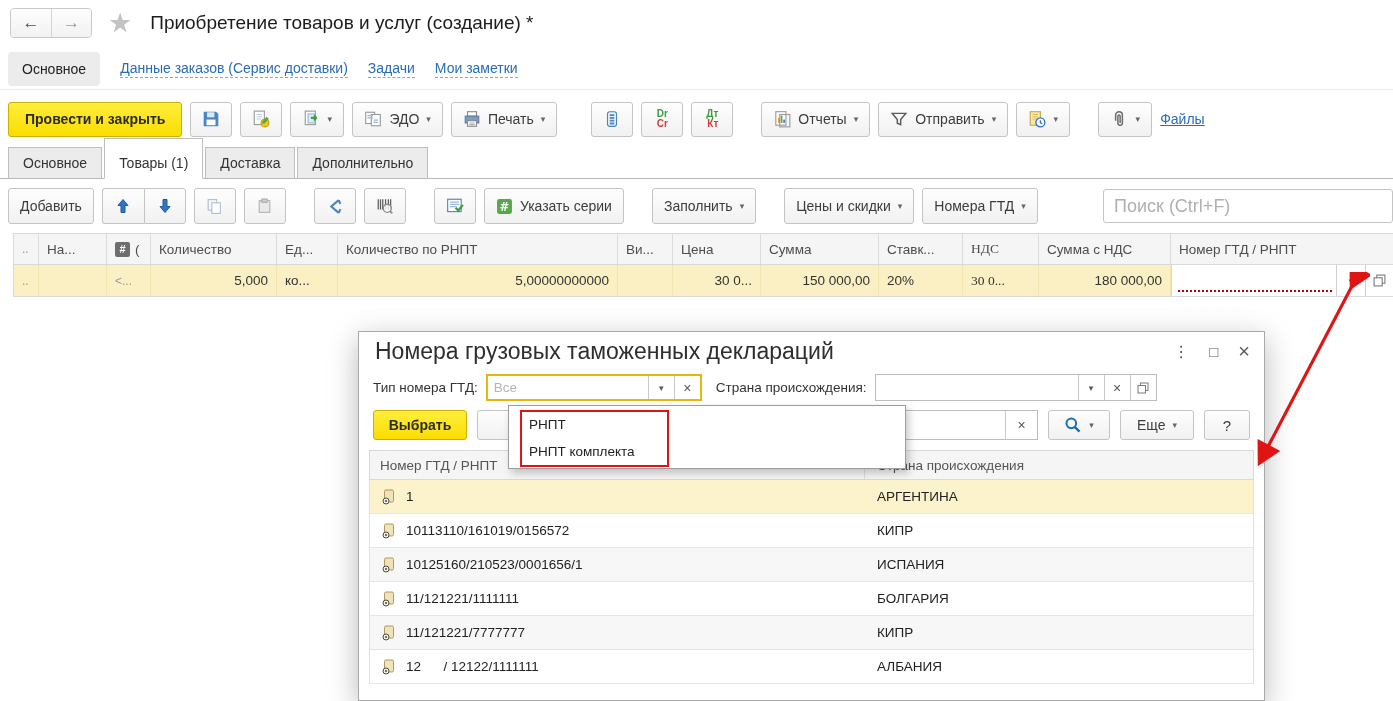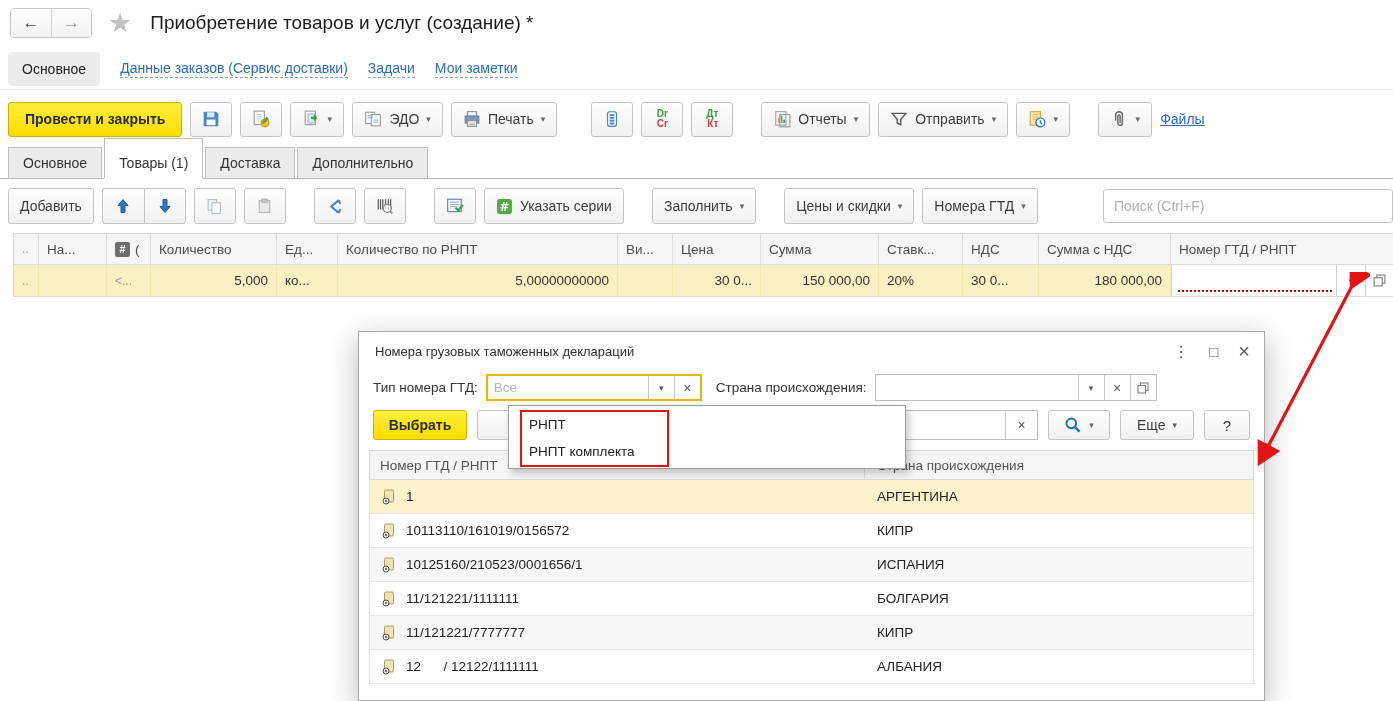--- a/index.html
+++ b/index.html
@@ -41,45 +41,45 @@
   .tabsrow { position:absolute; top:146px; left:0; right:0; height:33px; display:flex; align-items:flex-end; padding-left:8px; border-bottom:1px solid #b9b9b9; }
   .tab { padding:7px 14px; font-size:14px; color:#333; background:#ececec; border:1px solid #bfbfbf; border-bottom:none; margin-right:2px; margin-bottom:-1px; border-bottom:1px solid #b9b9b9; }
   .tab.active { background:#fff; border-bottom:1px solid #fff; padding-top:16px; }
 
   
   .itembar { position:absolute; top:186px; left:0; right:0; height:40px; display:flex; align-items:center; padding-left:8px; gap:8px; }
   .itembar .btn { height:36px; }
   .arrpair { display:flex; }
   .arrpair .ibtn:first-child { border-top-right-radius:0; border-bottom-right-radius:0; border-right:none; }
   .arrpair .ibtn:last-child { border-top-left-radius:0; border-bottom-left-radius:0; }
-  .search { margin-left:auto; width:290px; height:34px; border:1px solid #c4c4c4; border-radius:3px; padding:0 10px; font-size:14px; color:#333; font-family:inherit; }
+  .search { margin-left:auto; width:290px; height:34px; border:1px solid #c4c4c4; border-radius:3px; padding:0 10px; font-size:18px; color:#333; font-family:inherit; }
   .search::placeholder { color:#b0b0b0; }
 
   
   .grid { position:absolute; top:233px; left:13px; right:0; }
   .g-head { display:flex; height:32px; background:#f5f5f5; border-top:1px solid #d9d9d9; border-bottom:1px solid #d9d9d9; border-left:1px solid #d9d9d9; }
   .g-head .gc { display:flex; align-items:center; padding:0 8px; border-right:1px solid #dcdcdc; color:#4d4d4d; font-size:13.5px; overflow:hidden; white-space:nowrap; }
   .g-row { display:flex; height:32px; border-bottom:1px solid #d9d9d9; border-left:1px solid #d9d9d9; background:#fff; }
   .g-row .gc { display:flex; align-items:center; padding:0 8px; background:#fbf0c4; border-right:1px solid #f2e5ad; font-size:13.5px; color:#333; overflow:hidden; white-space:nowrap; }
   .gc.num { justify-content:flex-end; }
   .gc.dots { color:#9a9a9a; font-size:12px; }
   .c0{width:25px;} .c1{width:68px;} .c2{width:44px;} .c3{width:126px;} .c4{width:61px;}
   .c5{width:280px;} .c6{width:55px;} .c7{width:88px;} .c8{width:118px;} .c9{width:84px;}
-  .c10{width:76px;} .c11{width:132px;} .c12{flex:1; border-right:none !important;}
+  .c10{width:76px;font-family:Liberation Serif, serif;} .c11{width:132px;} .c12{flex:1; border-right:none !important;}
   .hashbadge { width:15px; height:15px; background:#6e6e6e; border-radius:2px; color:#fff; font-size:11px; font-weight:bold; display:flex; align-items:center; justify-content:center; margin-right:5px; }
   .editcell { background:#fff !important; padding:0 !important; border-left:1px solid #d9d9d9; }
   .editcell .fld { flex:1; position:relative; height:100%; }
   .editcell .redline { position:absolute; left:6px; right:4px; bottom:4px; border-bottom:2px dotted #c00000; }
   .editcell .seg { width:30px; height:100%; display:flex; align-items:center; justify-content:center; border-left:1px solid #cfcfcf; border-right:1px solid #cfcfcf; color:#555; font-size:9px; }
   .editcell .openseg { width:27px; height:100%; display:flex; align-items:center; justify-content:center; }
 
   
   .modal { position:absolute; left:358px; top:331px; width:907px; height:370px; background:#fff; border:1px solid #a9a9a9; box-shadow:0 8px 28px rgba(0,0,0,.28); z-index:5; }
   .m-titlebar { height:38px; display:flex; align-items:center; padding:0 14px 0 16px; }
-  .m-title { flex:1; font-size:13px; color:#2e2e2e; white-space:nowrap; }
+  .m-title { flex:1; font-size:23px; color:#2e2e2e; white-space:nowrap; }
   .m-ctrl { display:flex; align-items:center; gap:20px; color:#5a5a5a; }
   .m-ctrl .kebab { font-size:16px; letter-spacing:0; }
   .m-ctrl .maxi { font-size:15px; }
   .m-ctrl .clo { font-size:20px; }
   .m-filter { display:flex; align-items:center; padding:3px 14px 0; height:32px; font-size:13.5px; color:#333; }
   .combo { display:flex; height:27px; border:1px solid #bdbdbd; background:#fff; margin-left:8px; }
   .combo.focused { border:2px solid #e7b80c; }
   .combo input { flex:1; border:none; outline:none; padding:0 6px; font-size:13.5px; font-family:inherit; min-width:0; }
   .combo input::placeholder { color:#b4b4b4; }
   .combo .seg { width:26px; display:flex; align-items:center; justify-content:center; border-left:1px solid #c9c9c9; color:#555; }

